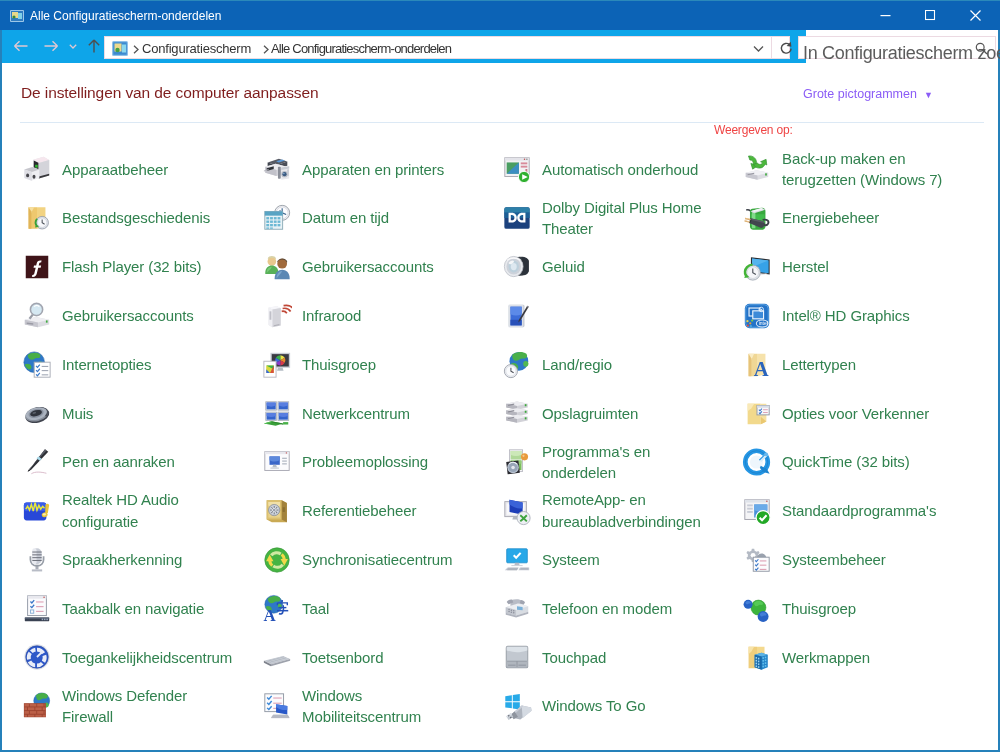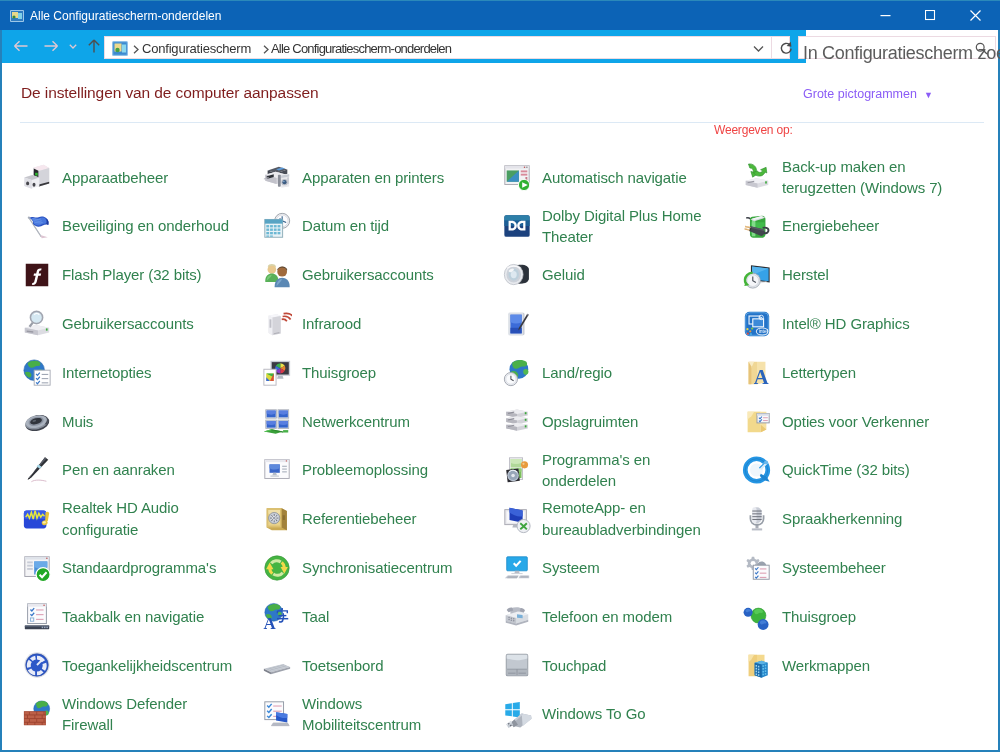--- a/index.html
+++ b/index.html
@@ -16,21 +16,21 @@
 .toolbar { position:absolute; left:0; top:30px; width:804px; height:33px; background:#0ea5e9; }
 .nav { position:absolute; top:7px; }
 .addr { position:absolute; left:102px; top:6px; width:686px; height:23px; border:1px solid #ecdae2; background:#fff; font-size:13px; letter-spacing:-0.2px; color:#333; }
 .addr .crumb { position:absolute; top:4px; white-space:nowrap; }
 .search { position:absolute; left:796px; top:6px; width:198px; height:23px; border:1px solid #ecdae2; background:#fff; }
 .search .ph { position:absolute; left:4px; top:6px; font-size:18px; color:#5c5c5c; letter-spacing:-0.3px; white-space:nowrap; }
 .heading { position:absolute; left:19px; top:84px; font-size:15.5px; color:#7f1d1d; letter-spacing:-0.1px; }
 .viewby { position:absolute; left:712px; top:87px; font-size:12px; color:#ef4444; letter-spacing:-0.2px;margin-top:36px; }
 .viewsel { position:absolute; left:801px; top:87px; font-size:12.5px; color:#8b5cf6; }
 .sep { position:absolute; left:18px; top:122px; width:964px; height:1px; background:#dce9f5; }
-.grid { position:absolute; left:20px; top:153px; width:960px;
+.grid { position:absolute; left:20px; top:145px; width:960px;
   display:grid; grid-template-columns:240px 240px 240px 240px; grid-auto-rows:48.8px; }
 .it { display:flex; align-items:center; }
 .it svg { flex:none; margin-right:10px; }
 .it span { font-size:15px; line-height:21.5px; color:#31824f; letter-spacing:-0.1px; }
 .nw { white-space:nowrap; }
 </style>
 </head>
 <body>
 <div class="win">
   <div class="titlebar">
@@ -154,50 +154,47 @@
           <circle cx="24" cy="5.5" r="0.8" fill="#c05050"></circle>
           <circle cx="26.5" cy="5.5" r="0.8" fill="#888"></circle>
           <rect x="5" y="9" width="13" height="12" fill="#4a9e62"></rect>
           <path d="M5 21 L18 9 L18 21 Z" fill="#3b8ec2"></path>
           <rect x="20" y="9" width="7" height="2" fill="#d88a9a"></rect>
           <rect x="20" y="12.5" width="7" height="2" fill="#d88a9a"></rect>
           <rect x="25" y="16" width="2" height="5" fill="#c87888"></rect>
           <circle cx="23.5" cy="24.5" r="6" fill="#30b030" stroke="#fff" stroke-width="1"></circle>
           <path d="M21.5 21.5 L27.5 24.5 L21.5 27.5 Z" fill="#fff"></path>
         </svg>
-        <span class="nw">Automatisch navigatie</span>
+        <span class="nw">Automatisch onderhoud</span>
       </div>
     <div class="it">
         <svg width="30" height="30" viewBox="0 0 32 32">
           <path d="M4 20 L15.5 17.2 L28 20 L28 24.5 L16.5 27.5 L4 24.5 Z" fill="#dcdce2"></path>
           <path d="M4 20 L15.5 17.2 L28 20 L16.5 23 Z" fill="#f0f0f4"></path>
           <path d="M4 20 L16.5 23 L16.5 27.5 L4 24.5 Z" fill="#c8c8d0"></path>
           <path d="M6 21.3 L13 19.9 L13 21.2 L6 22.6 Z" fill="#9a9aa4"></path>
           <rect x="24.7" y="20.6" width="1.8" height="2.4" fill="#3faa3f"></rect>
           <path d="M12.5 2.5 L17.5 6 L12.5 10 L12.5 7.6 C10 7.6 8.6 9.8 9.6 12.4 L6.2 15.4 C3.4 11 5.8 5.2 10.6 4.6 L12.5 4.4 Z" fill="#4cb83c" stroke="#2e8e2e" stroke-width="0.6" transform="rotate(112 11 9)"></path>
           <path d="M21.5 3.5 L26.5 7 L21.5 11 L21.5 8.6 C19 8.6 17.6 10.8 18.6 13.4 L15.2 16.4 C12.4 12 14.8 6.2 19.6 5.6 L21.5 5.4 Z" fill="#4cb83c" stroke="#2e8e2e" stroke-width="0.6" transform="rotate(-62 20 10) scale(1 -1) translate(0 -20)"></path>
         </svg>
         <span>Back-up maken en<br>terugzetten (Windows 7)</span>
       </div>
     <div class="it">
         <svg width="30" height="30" viewBox="0 0 32 32">
-          <path d="M7.5 7.5 L20.5 27.5" stroke="#9aa0aa" stroke-width="1.3"></path>
-          <path d="M7.5 7.5 L20.5 27.5" stroke="#d4d8de" stroke-width="0.4"></path>
-          <circle cx="7.3" cy="7.1" r="1.2" fill="#a8aeb8"></circle>
-          <path d="M19.5 25.5 L27.5 28 L21 29 Z" fill="#ddc5d2"></path>
-          <path d="M8 7.2 C11 4.8 14 8.2 17.5 6.6 C21 5 24 5.8 26 7.6 C28.2 9.6 28.8 12 28 14.8 C25.5 13 23.5 15.2 20.5 16.2 C17 17.4 13.5 16.2 11.7 13.6 C12.7 11.4 10.2 8.9 8 7.2 Z" fill="#2b53c2"></path>
-          <path d="M26 7.6 C28.2 9.6 28.8 12 28 14.8 C26.8 13.9 25.7 14 24.5 14.6 C26.3 12.4 26.7 9.9 26 7.6 Z" fill="#1d3a9e"></path>
-          <path d="M9.8 7.9 C12.3 6.3 15.3 9.3 18.7 7.7 C21.5 6.5 23.7 7.1 25.1 8.5 C26.3 10.1 26.5 11.9 25.9 13.7 C23.9 12.7 21.9 14.3 19.3 15.1 C16.5 15.9 13.7 14.9 12.4 12.9 C13.1 11.1 11.4 9.2 9.8 7.9 Z" fill="#4e7ee2" opacity="0.85"></path>
-          <g stroke="#7aa6f0" stroke-width="0.7" fill="none" opacity="0.9">
-            <path d="M11 8.7 C13.5 7.5 16.5 10.1 20 8.5"></path>
-            <path d="M12 10.7 C14.5 9.5 17.5 12.1 21 10.5"></path>
-            <path d="M13 12.7 C15.5 11.5 18.5 13.7 22 12.3"></path>
-          </g>
-        </svg>
-        <span class="nw">Beveiliging en onderhoud</span>
+          <path d="M7 4.5 L16 4.5 L16 27.5 L7 27.5 Z" fill="#eec86e"></path>
+          <path d="M7 4.5 L13 4.5 L10 10 L7 13 Z" fill="#f6dfa0"></path>
+          <path d="M16 4.5 L25 4.5 L25 25.5 L16 27.5 Z" fill="#f2d382"></path>
+          <path d="M7 4.5 L10 9 L10 27.5 L7 27.5 Z" fill="#e0b458"></path>
+          <circle cx="21.5" cy="21" r="6.7" fill="#dfe3ea" stroke="#959da8" stroke-width="0.9"></circle>
+          <circle cx="21.5" cy="21" r="5" fill="#f7f8fb" stroke="#c2c8d2" stroke-width="0.6"></circle>
+          <path d="M21.5 17.5 V21 L24.1 22.6" stroke="#4a5058" stroke-width="1.1" fill="none"></path>
+          <path d="M15.2 23.9 a6.4 6.4 0 0 1 0.9 -7" stroke="#3aa03a" stroke-width="2" fill="none"></path>
+          <path d="M13.9 26 L18.1 25.2 L15.2 22 Z" fill="#3aa03a"></path>
+        </svg>
+        <span class="nw">Bestandsgeschiedenis</span>
       </div>
     <div class="it">
         <svg width="30" height="30" viewBox="0 0 32 32">
           <circle cx="21.5" cy="10.5" r="8" fill="#f2f2f6" stroke="#9aa0a8" stroke-width="1"></circle>
           <circle cx="21.5" cy="10.5" r="6.3" fill="#fcfcfe" stroke="#c4c8d0" stroke-width="0.6"></circle>
           <path d="M21.5 5.6 V10.5 L25.8 12.3" stroke="#38628c" stroke-width="1.2" fill="none"></path>
           <path d="M21.5 10.5 L18.8 7.8" stroke="#38628c" stroke-width="1.2"></path>
           <rect x="3" y="9" width="19" height="19" fill="#e8f2f6" stroke="#8cacb8" stroke-width="1"></rect>
           <rect x="3" y="9" width="19" height="4.5" fill="#58a4c4"></rect>
           <g fill="#6cb8d4">
@@ -617,49 +614,49 @@
           <circle cx="23" cy="23.5" r="7" fill="#eef0f4" stroke="#b0b4be" stroke-width="1"></circle>
           <g stroke="#3fa43f" stroke-width="2" fill="none">
             <path d="M19.5 20.5 C22 22.5 24.5 25 26.5 27"></path>
             <path d="M26.5 20.5 C24.5 22.5 22 25 19.5 27"></path>
           </g>
         </svg>
         <span>RemoteApp- en<br>bureaubladverbindingen</span>
       </div>
     <div class="it">
         <svg width="30" height="30" viewBox="0 0 32 32">
-          <rect x="14.4" y="21" width="3.2" height="5" fill="#a8acb6"></rect>
-          <path d="M10.5 26 h11 v2.2 h-11 Z" fill="#b8bcc6"></path>
-          <path d="M9 12 v3.5 c0 4.2 2.8 6.8 7 6.8 c4.2 0 7 -2.6 7 -6.8 V12" stroke="#989ea8" stroke-width="1.9" fill="none"></path>
-          <rect x="11" y="3.5" width="10" height="17" rx="5" fill="#c8ccd6"></rect>
-          <rect x="11" y="3.5" width="4.5" height="17" rx="2.2" fill="#e8eaf0"></rect>
-          <g stroke="#70747e" stroke-width="1.1">
-            <path d="M11 7.5 h10"></path>
-            <path d="M11 10.5 h10"></path>
-            <path d="M11 13.5 h10"></path>
-            <path d="M11 16.5 h10"></path>
-          </g>
-        </svg>
-        <span class="nw">Spraakherkenning</span>
-      </div>
-    <div class="it">
-        <svg width="30" height="30" viewBox="0 0 32 32">
           <rect x="3" y="4" width="26" height="21" fill="#f4f4f6" stroke="#a0a0aa" stroke-width="1"></rect>
           <rect x="3" y="4" width="26" height="3" fill="#dfe3ea"></rect>
           <circle cx="26.5" cy="5.5" r="0.8" fill="#c05050"></circle>
           <rect x="5.5" y="9" width="6" height="2" fill="#c8ccd6"></rect>
           <rect x="5.5" y="12.5" width="6" height="2" fill="#c8ccd6"></rect>
           <rect x="5.5" y="16" width="6" height="2" fill="#c8ccd6"></rect>
           <rect x="13" y="9" width="14" height="14" fill="#4a90d8"></rect>
           <path d="M13 9 h14 v6 c-5 2.5 -9 2.5 -14 0 Z" fill="#6aaae8"></path>
           <circle cx="22.5" cy="23" r="7.5" fill="#22a826"></circle>
           <circle cx="22.5" cy="23" r="7.5" fill="none" stroke="#fff" stroke-width="1.3"></circle>
           <path d="M18.8 23.2 l2.6 2.6 l4.8 -5.2" stroke="#fff" stroke-width="2.2" fill="none"></path>
         </svg>
         <span class="nw">Standaardprogramma's</span>
+      </div>
+    <div class="it">
+        <svg width="30" height="30" viewBox="0 0 32 32">
+          <rect x="14.4" y="21" width="3.2" height="5" fill="#a8acb6"></rect>
+          <path d="M10.5 26 h11 v2.2 h-11 Z" fill="#b8bcc6"></path>
+          <path d="M9 12 v3.5 c0 4.2 2.8 6.8 7 6.8 c4.2 0 7 -2.6 7 -6.8 V12" stroke="#989ea8" stroke-width="1.9" fill="none"></path>
+          <rect x="11" y="3.5" width="10" height="17" rx="5" fill="#c8ccd6"></rect>
+          <rect x="11" y="3.5" width="4.5" height="17" rx="2.2" fill="#e8eaf0"></rect>
+          <g stroke="#70747e" stroke-width="1.1">
+            <path d="M11 7.5 h10"></path>
+            <path d="M11 10.5 h10"></path>
+            <path d="M11 13.5 h10"></path>
+            <path d="M11 16.5 h10"></path>
+          </g>
+        </svg>
+        <span class="nw">Spraakherkenning</span>
       </div>
     <div class="it">
         <svg width="30" height="30" viewBox="0 0 32 32">
           <circle cx="16" cy="16" r="13" fill="#45b442"></circle>
           <circle cx="16" cy="16" r="13" fill="none" stroke="#379637" stroke-width="0.7"></circle>
           <path d="M9.8 11 A 7.8 7.8 0 0 1 20 9.6" stroke="#cfe9a2" stroke-width="3.4" fill="none"></path>
           <path d="M21 10 A 7.8 7.8 0 0 1 23.8 15.6" stroke="#f2d84a" stroke-width="3.4" fill="none"></path>
           <path d="M27.6 14.8 L19.8 14.8 L23.8 22 Z" fill="#f2d84a"></path>
           <path d="M22.2 21 A 7.8 7.8 0 0 1 12 22.4" stroke="#cfe9a2" stroke-width="3.4" fill="none"></path>
           <path d="M11 22 A 7.8 7.8 0 0 1 8.2 16.4" stroke="#f2d84a" stroke-width="3.4" fill="none"></path>

